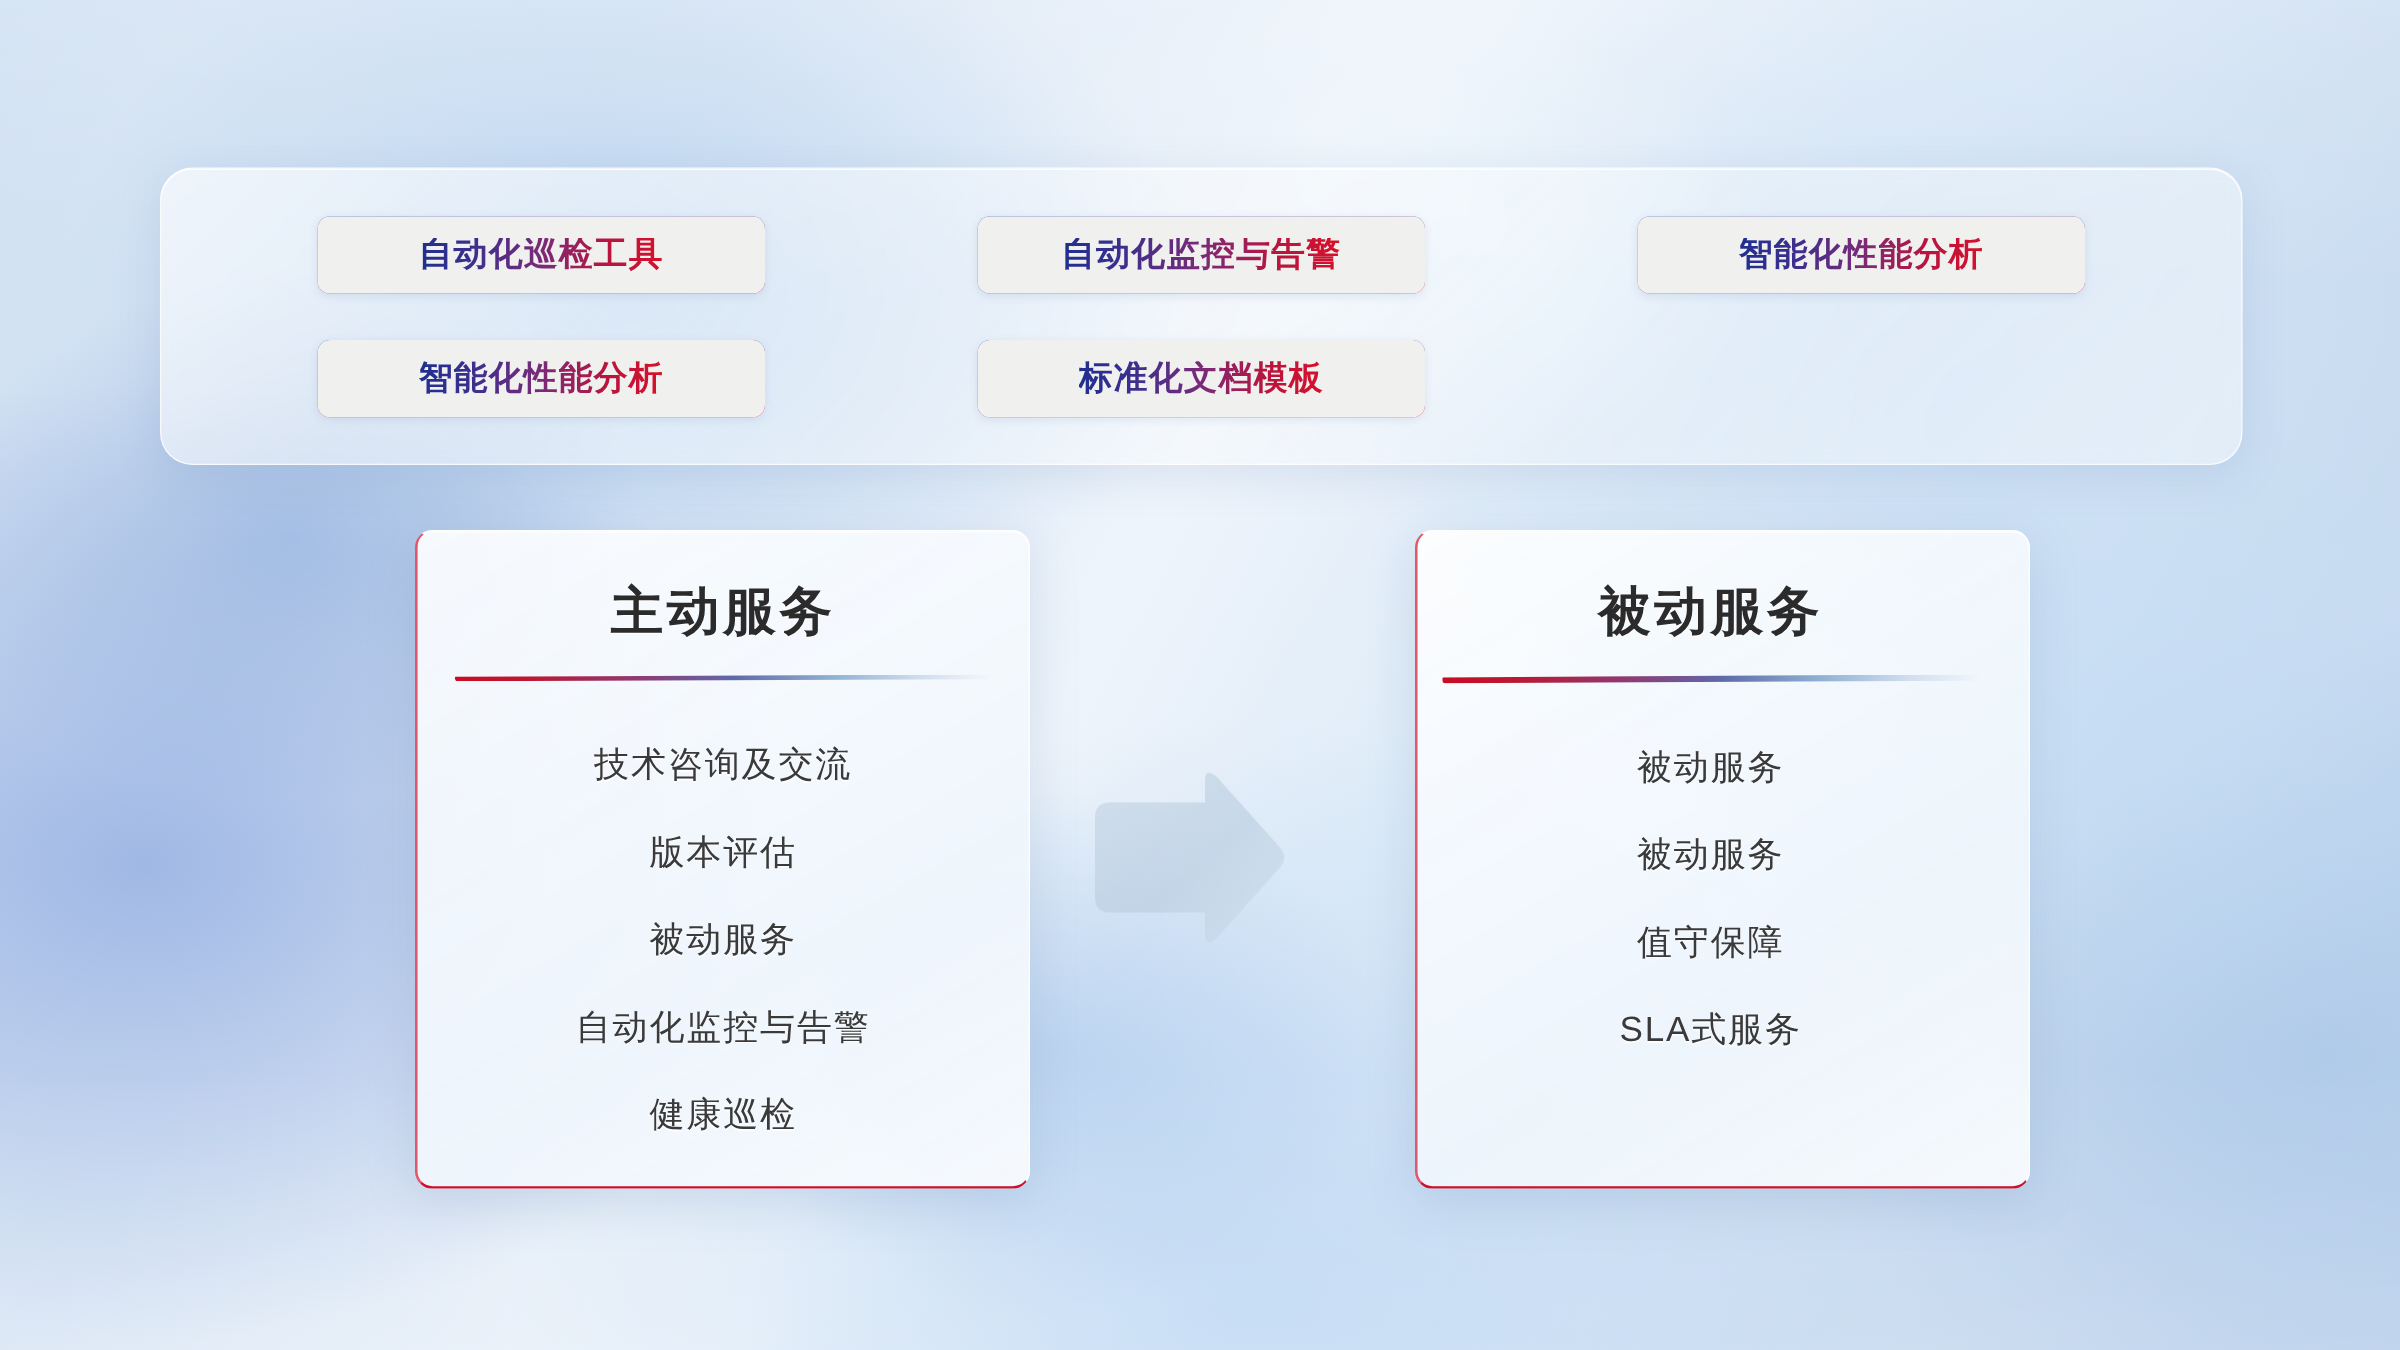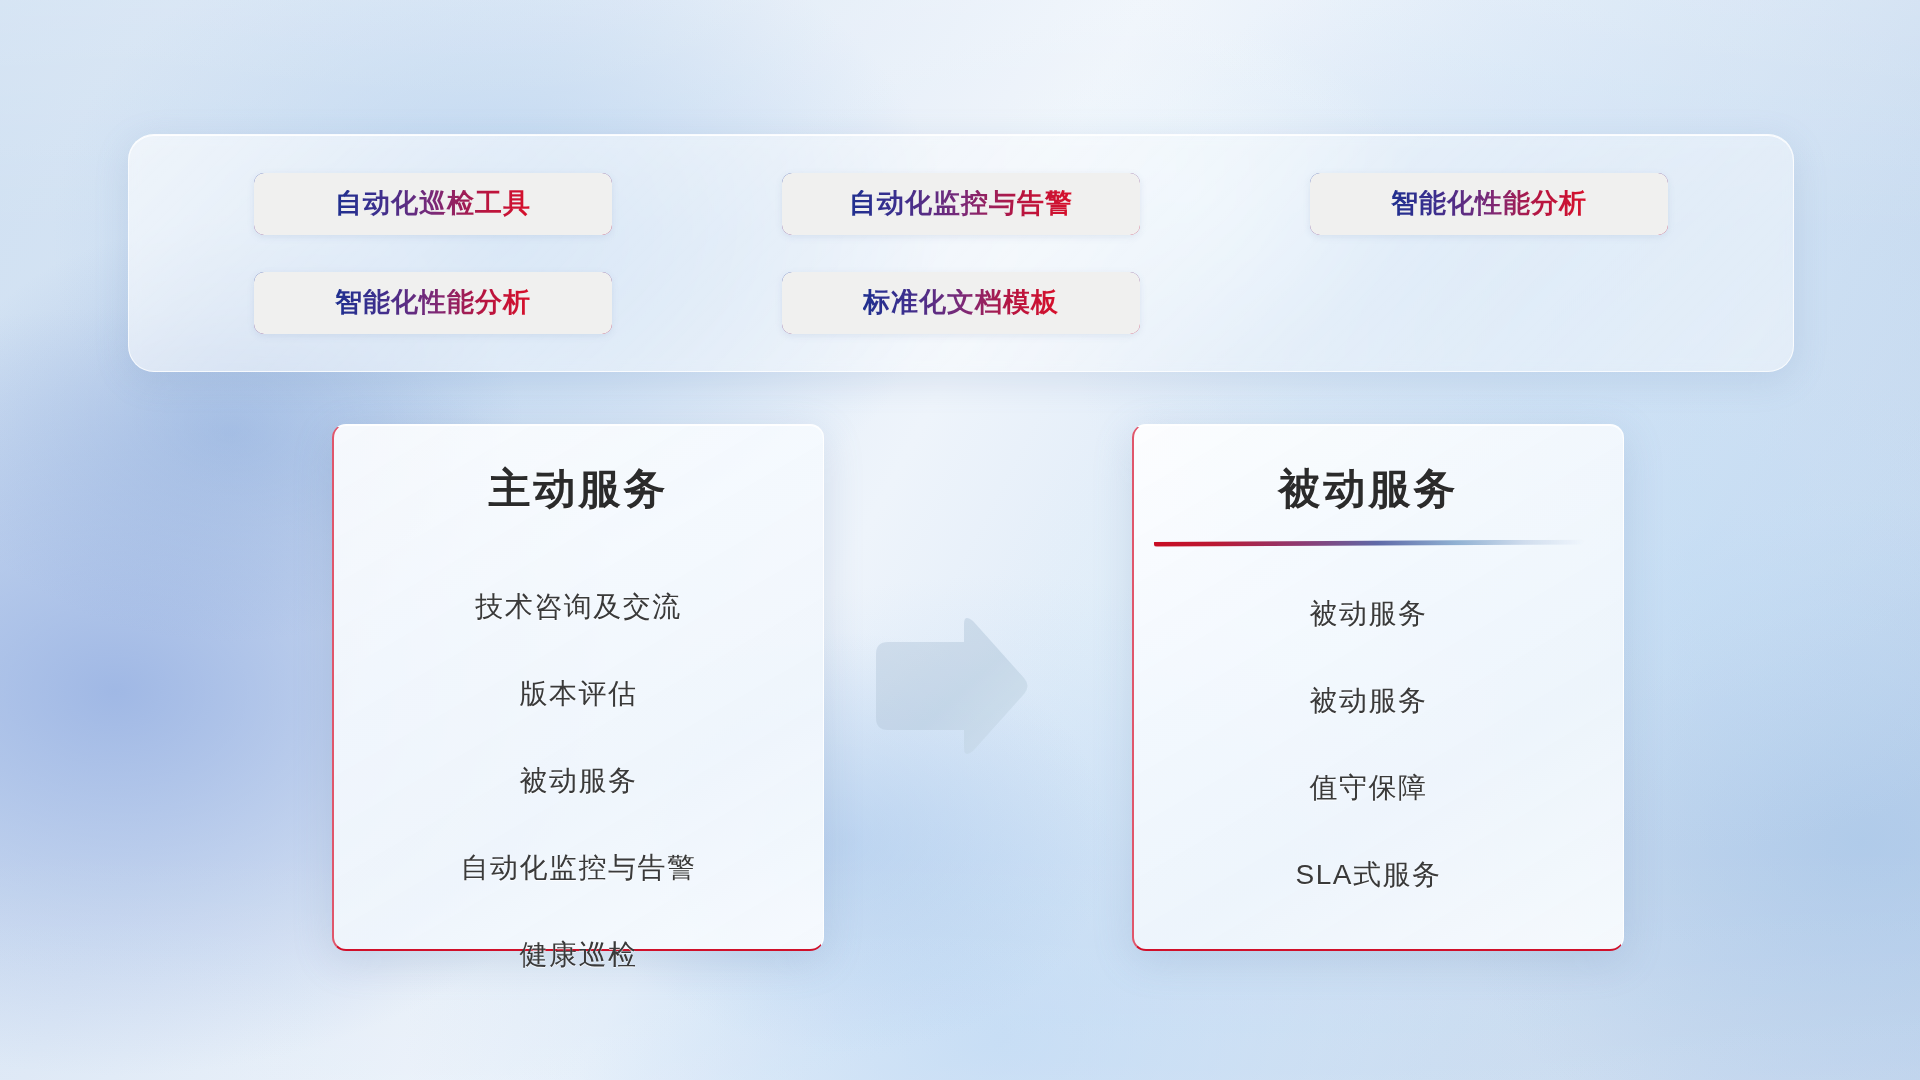--- a/index.html
+++ b/index.html
@@ -135,21 +135,21 @@
     box-shadow: 0 1px 2px rgba(150,60,70,0.18);
   }
 
   .card-list {
     list-style: none;
     margin-top: 22px;
     width: 100%;
     display: flex;
     flex-direction: column;
     align-items: center;
-    gap: 17px;
+    gap: 0;
   }
   .card-list li {
     font-size: 28px;
     color: #3a3a3a;
     letter-spacing: 1.5px;
     line-height: 1;
     padding: 21px 0;
     white-space: nowrap;
     text-shadow: 0 1px 0 rgba(255,255,255,0.7);
   }

